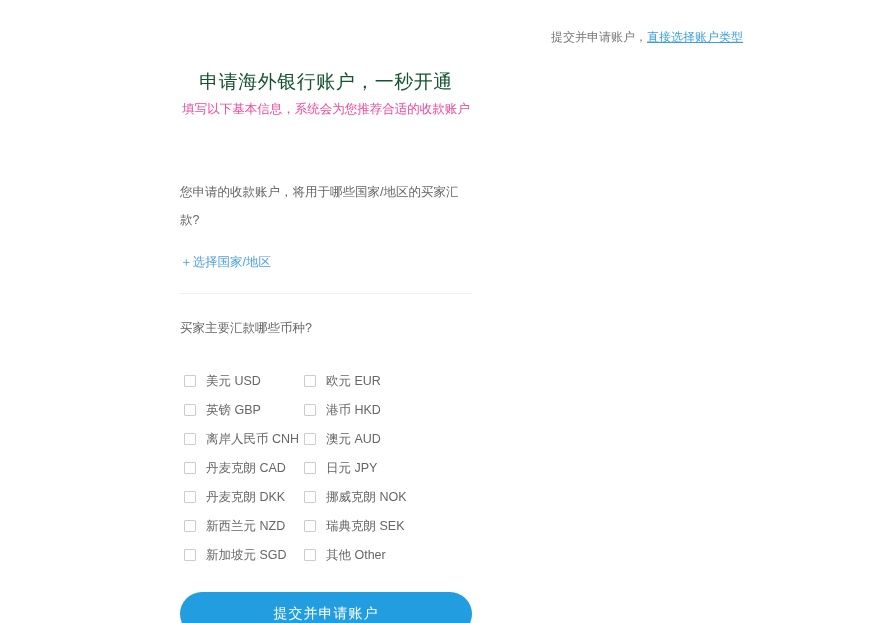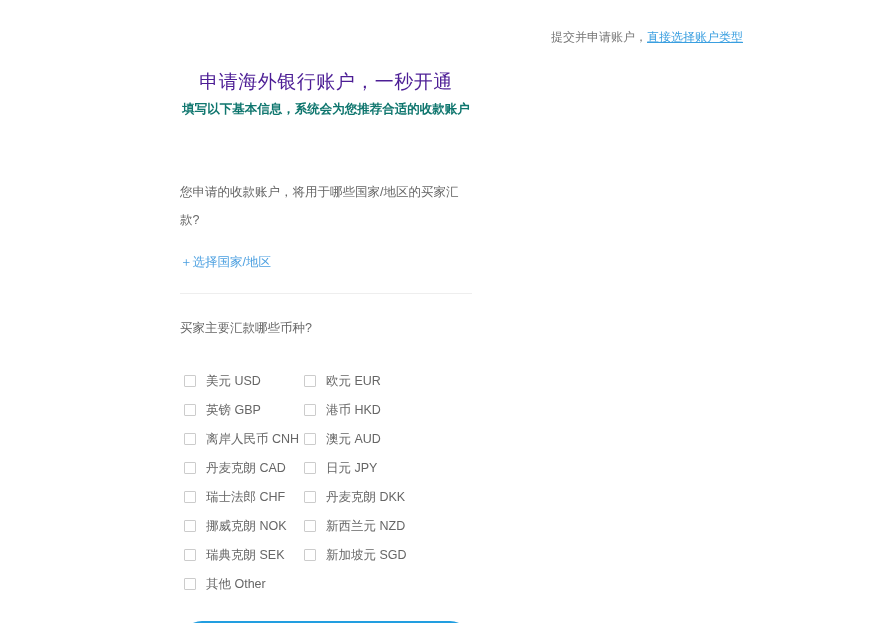--- a/index.html
+++ b/index.html
@@ -45,31 +45,31 @@
     width: 292px;
   }
 
   .headline-block {
     text-align: center;
     padding-top: 68px;
   }
   .page-title {
     font-size: 19px;
     line-height: 28px;
-    color: #4c1d95;
+    color: #14532d;
     font-weight: normal;
     margin: 0;
     letter-spacing: 0.5px;
   }
   .page-subtitle {
     font-size: 12.5px;
     line-height: 22px;
-    color: #0f766e;
+    color: #ec4899;
     margin: 2px 0 0 0;
-    font-weight: bold;
+    font-weight: normal;
   }
 
   
   .section-country {
     padding-top: 58px;
   }
   .question {
     font-size: 12.5px;
     line-height: 28px;
     color: #666666;
@@ -197,24 +197,20 @@
         <div class="cbx-row">
           <span class="cbx-box"></span>
           <span class="cbx-label">丹麦克朗 CAD</span>
         </div>
         <div class="cbx-row">
           <span class="cbx-box"></span>
           <span class="cbx-label">日元 JPY</span>
         </div>
         <div class="cbx-row">
           <span class="cbx-box"></span>
-          <span class="cbx-label">瑞士法郎 CHF</span>
-        </div>
-        <div class="cbx-row">
-          <span class="cbx-box"></span>
           <span class="cbx-label">丹麦克朗 DKK</span>
         </div>
         <div class="cbx-row">
           <span class="cbx-box"></span>
           <span class="cbx-label">挪威克朗 NOK</span>
         </div>
         <div class="cbx-row">
           <span class="cbx-box"></span>
           <span class="cbx-label">新西兰元 NZD</span>
         </div>

